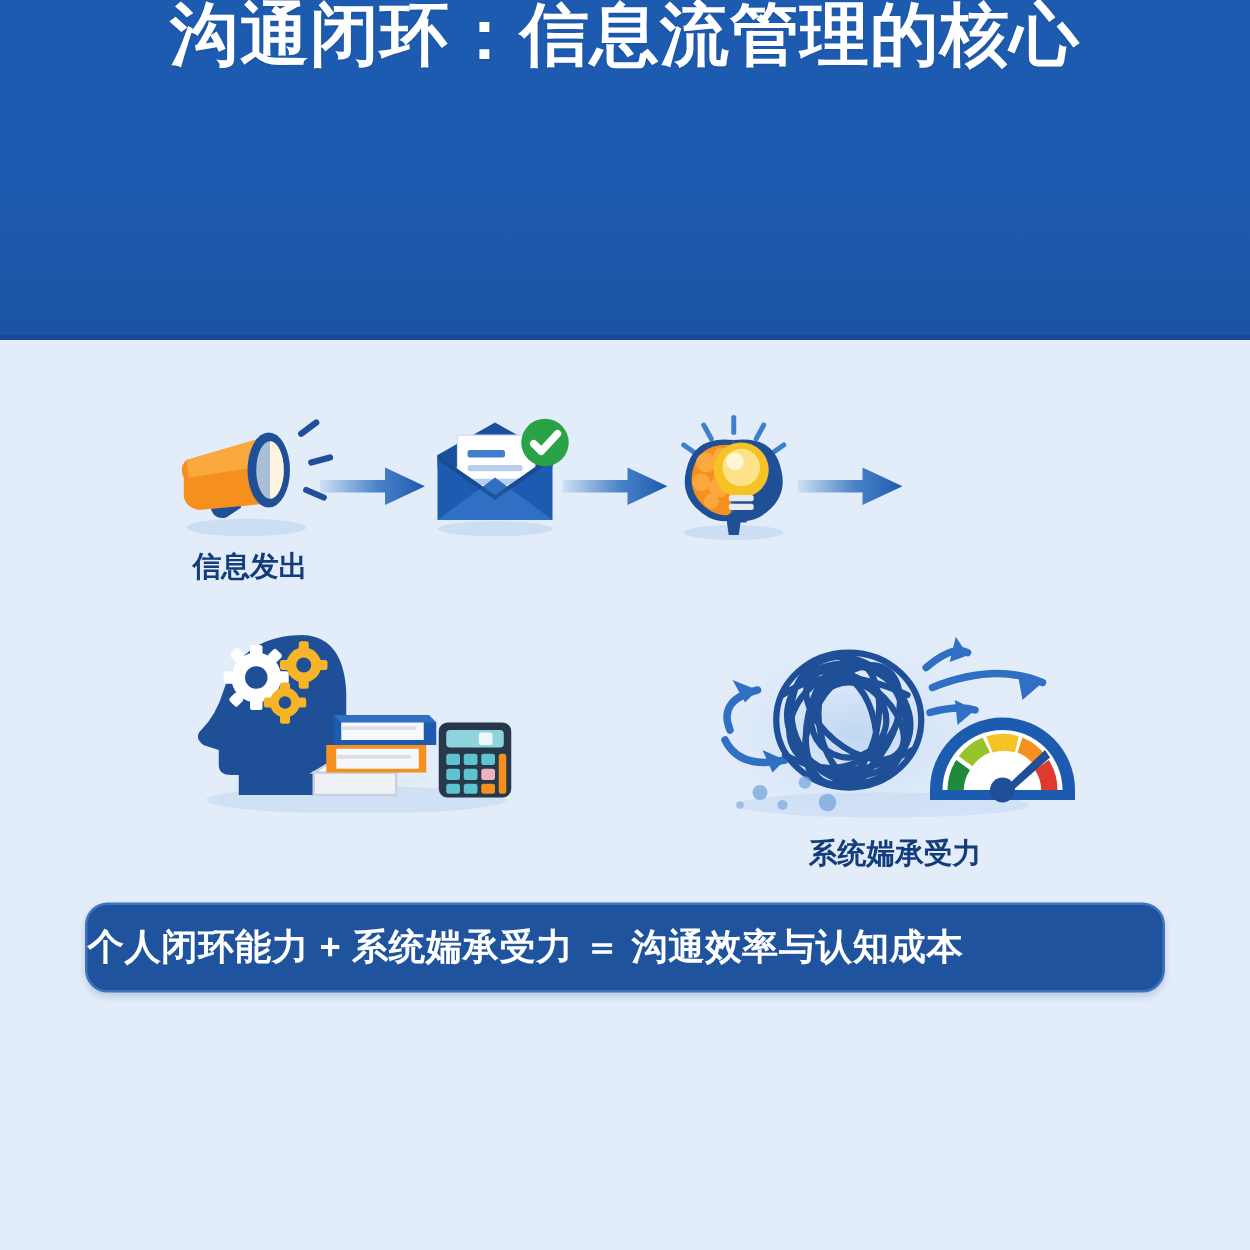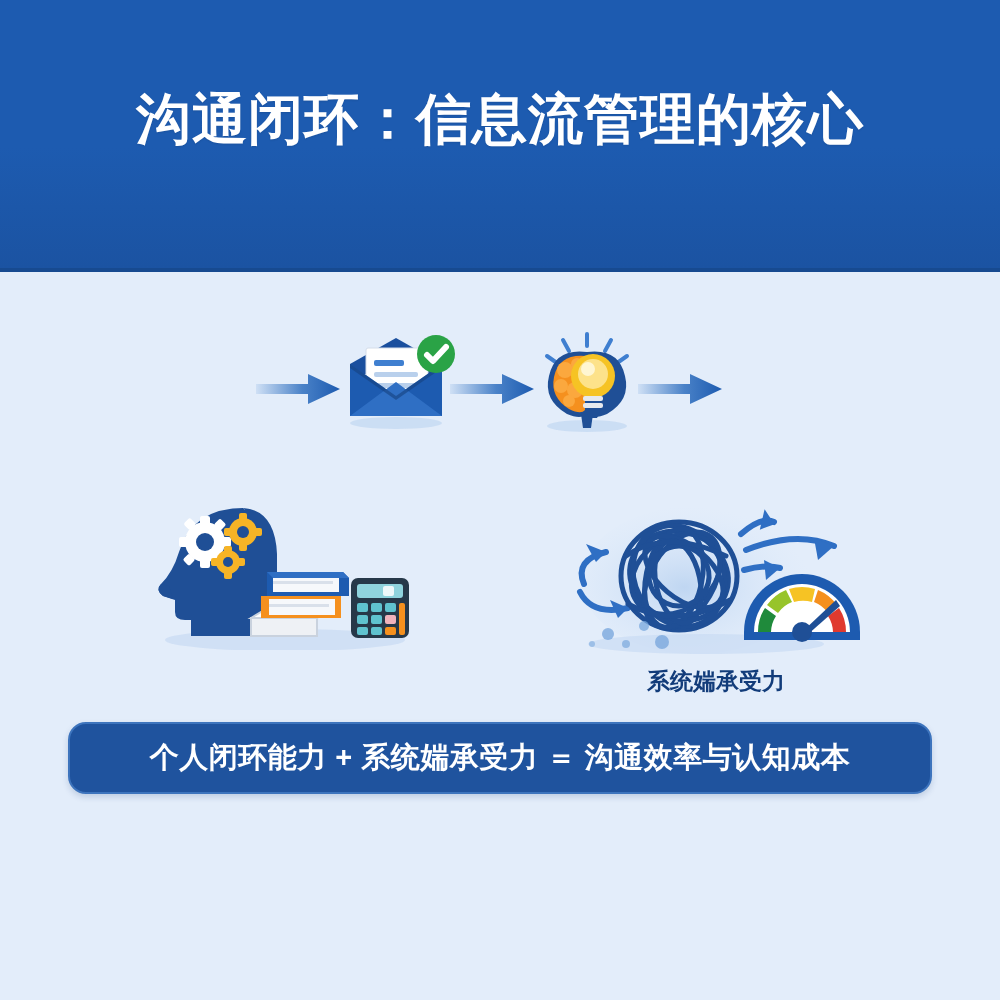--- a/index.html
+++ b/index.html
@@ -14,21 +14,21 @@
     width: 1000px; height: 1000px;
     background: #e3edfa;
   }
 
   
   .header {
     position: absolute; left: 0; top: 0;
     width: 1000px; height: 272px;
     background: linear-gradient(180deg, #1d5bb0 0%, #1d5bb0 55%, #1b53a2 100%);
     border-bottom: 4px solid #174a90;
-    display: flex; align-items: center; justify-content: center;
+    display: flex; align-items: flex-start; justify-content: center;
   }
   .header-title {
     color: #ffffff;
     font-size: 55px;
     font-weight: bold;
     letter-spacing: 1px;
     line-height: 1;
     padding-bottom: 30px;
     white-space: nowrap;
     text-shadow: 0 1px 2px rgba(0,0,0,.10);
@@ -72,21 +72,21 @@
     margin-top: 6px;
   }
 
   
   .banner {
     position: absolute; left: 68px; top: 722px;
     width: 864px; height: 72px;
     background: #1f539e;
     border: 2px solid #3d74bd;
     border-radius: 18px;
-    display: flex; align-items: center; justify-content: center;
+    display: flex; align-items: center; justify-content: flex-start;
     box-shadow: 0 3px 6px rgba(20,60,120,.18);
   }
   .banner-text {
     color: #ffffff;
     font-size: 29px;
     font-weight: bold;
     letter-spacing: .5px;
     white-space: nowrap;
   }
 </style>
@@ -94,20 +94,43 @@
 <body>
 
 <div class="canvas">
 
   <div class="header">
     <div class="header-title">沟通闭环：信息流管理的核心</div>
   </div>
 
   <div class="flow">
 
+    <div class="flow-item" style="left:0px; top:0px; width:160px;">
+      <div class="flow-icon">
+        <svg width="150" height="100" viewBox="0 0 150 100">
+          <ellipse cx="72" cy="92" rx="48" ry="7" fill="#c3d8f2" opacity=".75"></ellipse>
+
+          <path d="M41 60 L57 52 L68 76 L56 84 Q47 86 44 78 Z" fill="#1f4f96"></path>
+
+          <path d="M22 52 Q18 44 24 38 L86 20 L98 72 L34 78 Q24 76 22 68 Z" fill="#f5901e"></path>
+          <path d="M24 38 L86 20 L91 42 L26 52 Z" fill="#fba83e"></path>
+
+          <ellipse cx="90" cy="46" rx="17" ry="30" fill="#1f4f96"></ellipse>
+          <ellipse cx="91" cy="46" rx="11" ry="23" fill="#a9bfd6"></ellipse>
+          <path d="M91 23 A11 23 0 0 1 91 69 Z" fill="#fdf3df"></path>
+
+          <g stroke="#1f4f96" stroke-width="5" stroke-linecap="round">
+            <line x1="116" y1="17" x2="128" y2="8"></line>
+            <line x1="124" y1="40" x2="139" y2="36"></line>
+            <line x1="120" y1="62" x2="134" y2="68"></line>
+          </g>
+        </svg>
+      </div>
+      <div class="flow-label">信息发出</div>
+    </div>
 
     <div class="arrow" style="left:136px; top:42px;">
       <svg width="86" height="34" viewBox="0 0 86 34">
         <defs>
           <linearGradient id="ag1" x1="0" y1="0" x2="1" y2="0">
             <stop offset="0%" stop-color="#cfe0f5"></stop>
             <stop offset="55%" stop-color="#4a82c8"></stop>
             <stop offset="100%" stop-color="#1d5bb0"></stop>
           </linearGradient>
         </defs>

